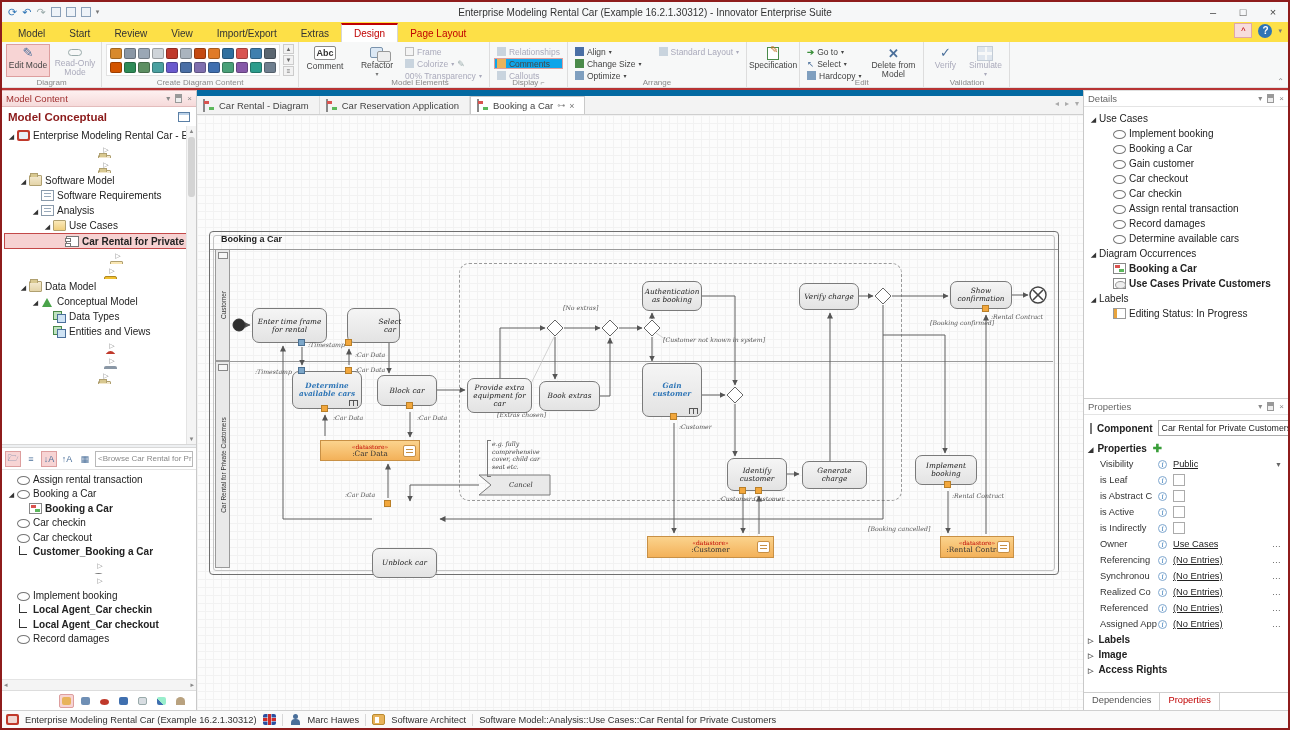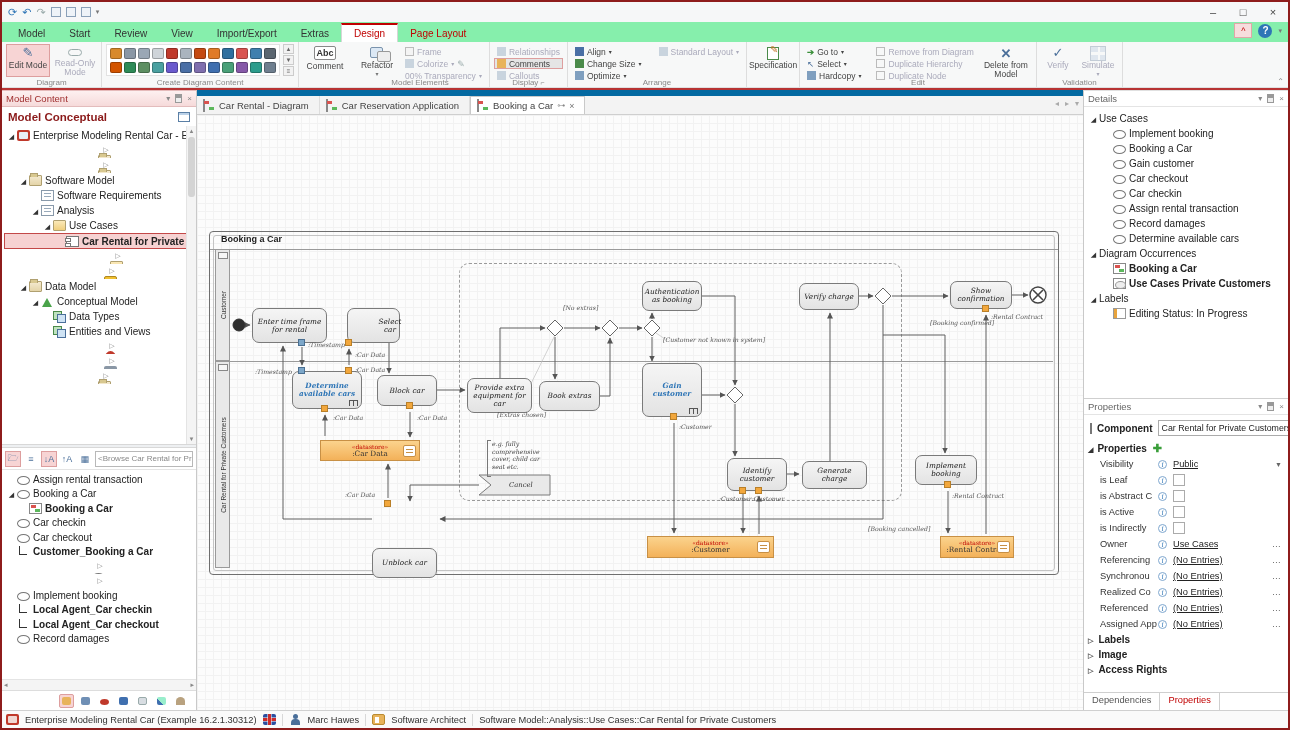--- a/index.html
+++ b/index.html
@@ -11,38 +11,38 @@
   .qat { display:flex; align-items:center; gap:5px; padding-left:6px; }
   .qat .g { font-size:11px; color:#2e75b6; }
   .qat .g.dis { color:#9aa; }
   .qat .boxico { width:10px; height:10px; border:1px solid #8aa0b8; background:#eef3f8; }
   .qat .drop { font-size:7px; color:#777; }
   .title-text { position:absolute; left:0; right:0; text-align:center; font-size:10px; color:#333; }
   .winbtns { margin-left:auto; display:flex; z-index:2; }
   .winbtn { width:30px; height:19px; text-align:center; line-height:18px; font-size:11px; color:#444; }
 
   
-  .ribbontabs { height:20px; background:#86efac; display:flex; align-items:flex-end; font-size:10px; color:#333; padding-left:4px; position:relative; }
+  .ribbontabs { height:20px; background:#fde047; display:flex; align-items:flex-end; font-size:10px; color:#333; padding-left:4px; position:relative; }
   .rtab { padding:3px 12px 3px 12px; }
   .rtab.active { background:#fff; color:#c00000; border:1px solid #d6d6d6; border-bottom:none; border-top:2px solid #c00000; }
   .rtab.ctx { color:#c00000; }
   .tabsright { position:absolute; right:6px; top:1px; display:flex; gap:6px; align-items:center; }
   .chev-up { width:18px; height:15px; background:#f7dddd; border:1px solid #e0a7a7; color:#c00000; font-size:9px; text-align:center; line-height:14px; }
   .helpico { width:14px; height:14px; border-radius:50%; background:#2e75b6; color:#fff; font-size:10px; text-align:center; line-height:14px; font-weight:bold; }
 
   
   .ribbon { height:46px; background:#f7f8f8; display:flex; align-items:stretch; font-size:9px; color:#444; border-bottom:1px solid #e0e0e0; }
   .rgroup { position:relative; border-right:1px solid #ddd; padding:2px 4px 11px 4px; display:flex; align-items:flex-start; gap:3px; }
   .glabel { position:absolute; bottom:0; left:0; right:0; text-align:center; font-size:8px; color:#888; }
   .rbtn-lg { width:44px; height:33px; display:flex; flex-direction:column; align-items:center; justify-content:flex-start; text-align:center; font-size:8.5px; line-height:8.5px; padding-top:1px; border:1px solid transparent; }
   .rbtn-lg .bico { font-size:13px; height:15px; }
   .rbtn-lg.on { background:#f7d4d4; border-color:#dd9e9e; }
   .rbtn-lg.dis { color:#aab; }
   .rbtn-sm { display:flex; align-items:center; gap:3px; height:11px; font-size:8.5px; white-space:nowrap; padding:0 2px; border:1px solid transparent; }
-  .rbtn-sm.on { background:#e5e5e5; border-color:#dd9e9e; }
+  .rbtn-sm.on { background:#0ea5e9; border-color:#dd9e9e; }
   .rbtn-sm.dis { color:#aab; }
   .col { display:flex; flex-direction:column; justify-content:flex-start; gap:1px; }
   .mini { width:9px; height:9px; display:inline-block; }
   .pencil { color:#c2762b; font-size:11px; }
   .glasses { display:inline-block; width:14px; height:7px; border:1.5px solid #9aa; border-radius:4px; }
   .abcbox { width:22px; height:14px; border:1px solid #888; background:#fff; font-size:9px; text-align:center; line-height:13px; font-weight:bold; color:#333; border-radius:2px; }
   .refico { position:relative; width:20px; height:14px; }
   .refico::before { content:""; position:absolute; left:0; top:0; width:11px; height:9px; border:1px solid #7a93ad; background:#dce8f4; border-radius:2px; }
   .refico::after { content:""; position:absolute; left:7px; top:4px; width:12px; height:9px; border:1px solid #999; background:#eee; border-radius:2px; }
   .ci { width:12px; height:11px; border-radius:2px; display:inline-block; border:1px solid rgba(0,0,0,.25); }
@@ -230,20 +230,21 @@
   <div class="titlebar">
     <div class="qat">
       <span class="g">⟳</span>
       <span class="g">↶</span>
       <span class="g dis">↷</span>
       <span class="boxico"></span>
       <span class="boxico"></span>
       <span class="boxico"></span>
       <span class="drop">▾</span>
     </div>
+    <div class="title-text">Enterprise Modeling Rental Car (Example 16.2.1.30312) - Innovator Enterprise Suite</div>
     <div class="winbtns">
       <div class="winbtn">–</div>
       <div class="winbtn">□</div>
       <div class="winbtn">×</div>
     </div>
   </div>
 
   <div class="ribbontabs">
     <div class="rtab">Model</div>
     <div class="rtab">Start</div>
@@ -403,34 +404,20 @@
           </div>
         <div class="rbtn-sm">
             <span style="color:#4a6f9a">↖</span>
             <span>Select</span>
             <span style="font-size:6px">▾</span>
           </div>
         <div class="rbtn-sm">
             <span class="mini" style="background:#7f9fbf"></span>
             <span>Hardcopy</span>
             <span style="font-size:6px">▾</span>
-          </div>
-      </div>
-      <div class="col" style="padding-top:2px; margin-left:6px;">
-        <div class="rbtn-sm dis">
-            <span class="mini" style="border:1px solid #bbb"></span>
-            <span>Remove from Diagram</span>
-          </div>
-        <div class="rbtn-sm dis">
-            <span class="mini" style="border:1px solid #bbb"></span>
-            <span>Duplicate Hierarchy</span>
-          </div>
-        <div class="rbtn-sm dis">
-            <span class="mini" style="border:1px solid #bbb"></span>
-            <span>Duplicate Node</span>
           </div>
       </div>
       <div class="rbtn-lg" style="width:52px">
           <span class="bico redx">✕</span>
           <span>Delete from Model</span>
         </div>
       <div class="glabel">Edit</div>
     </div>
     <div class="rgroup">
       <div class="rbtn-lg dis" style="width:34px">

